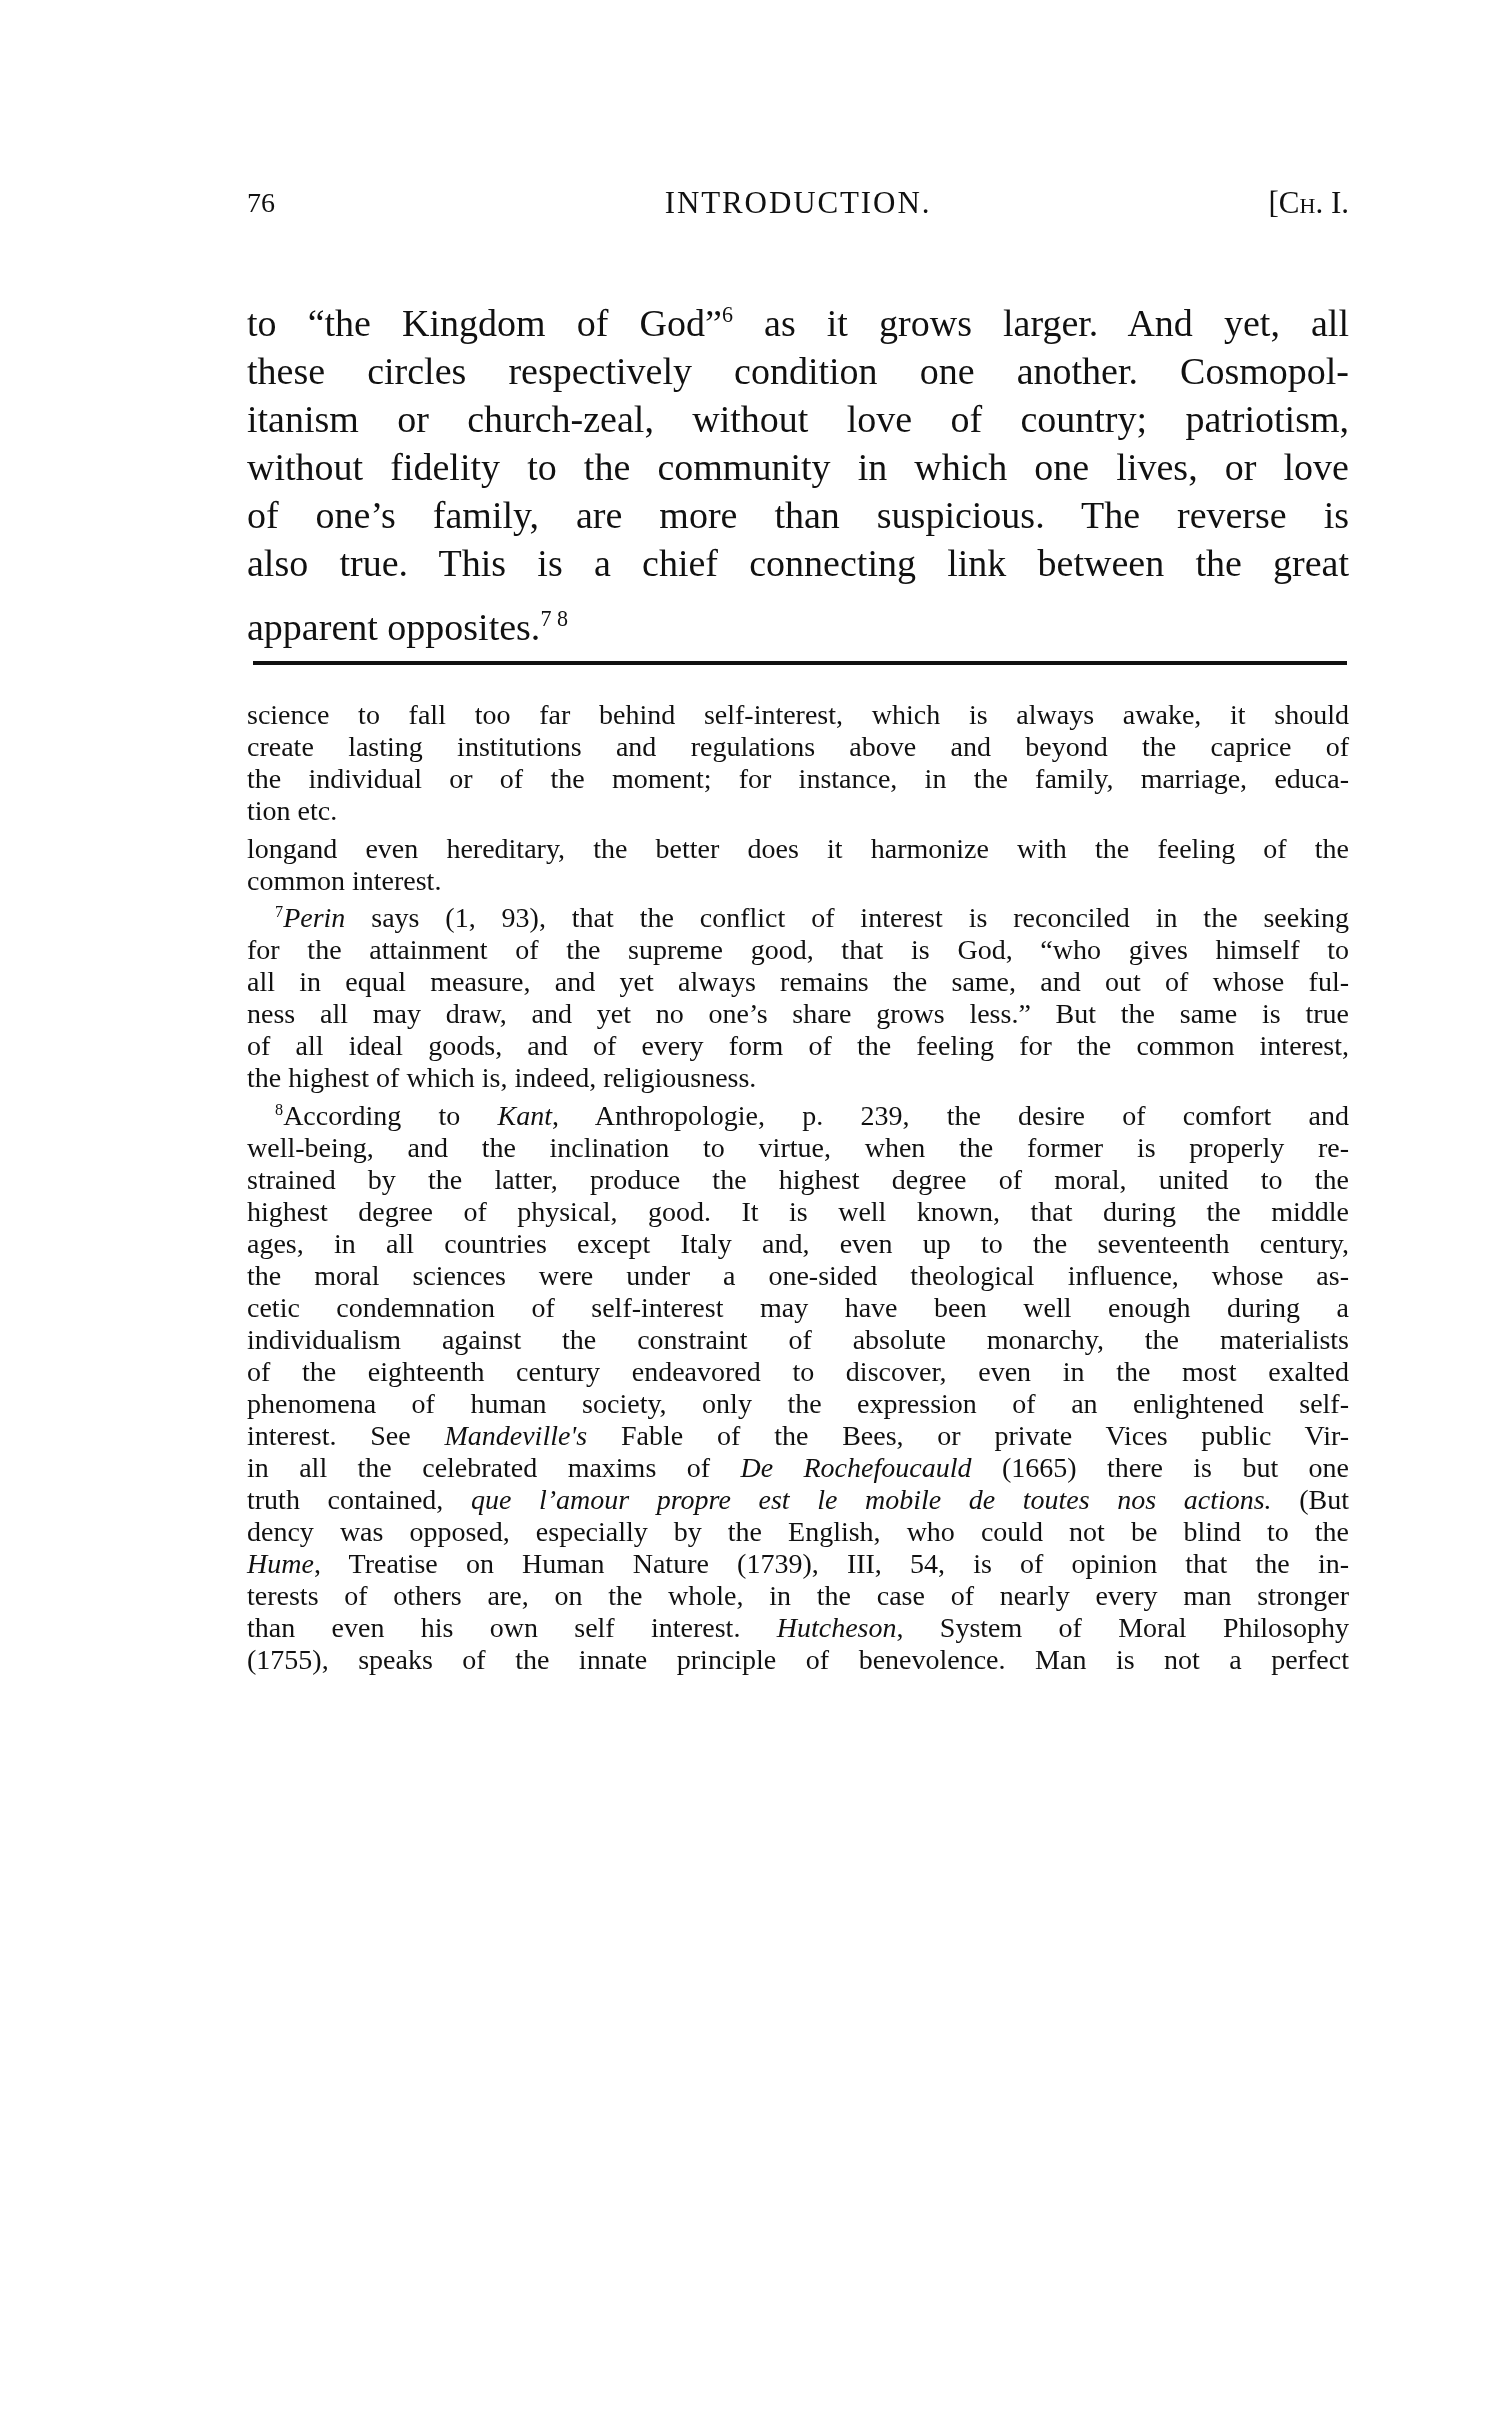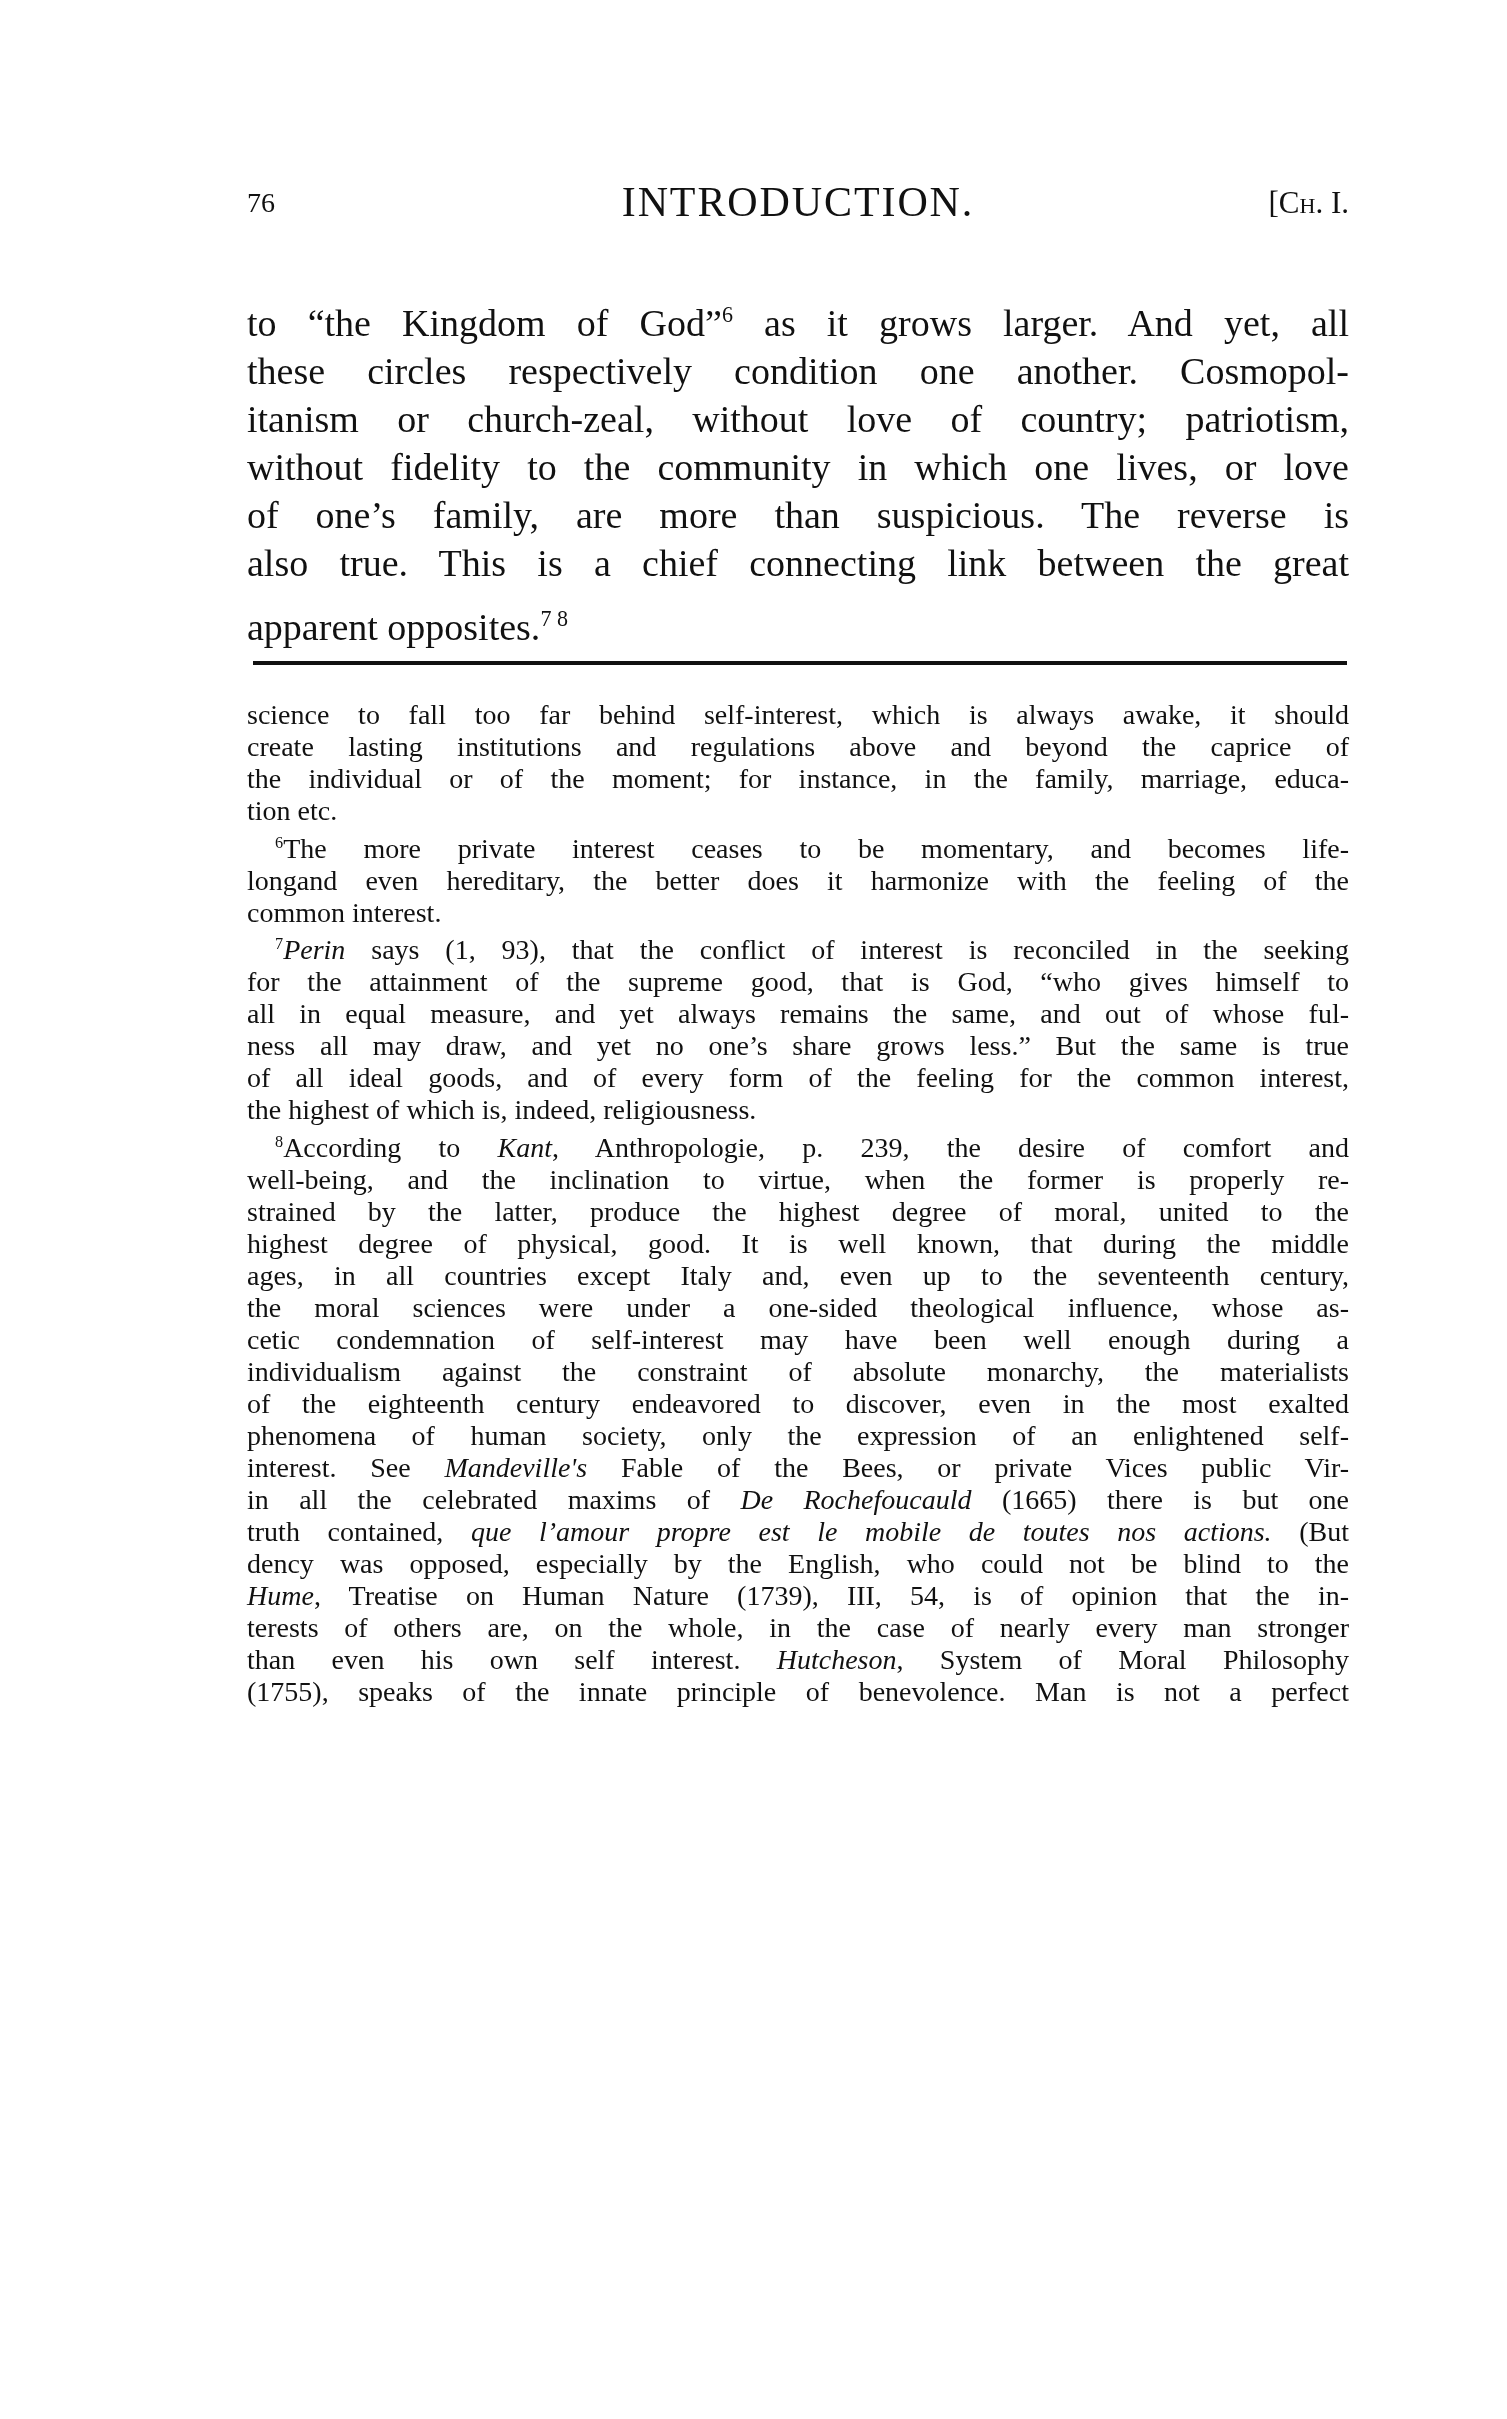--- a/index.html
+++ b/index.html
@@ -35,21 +35,21 @@
       left: 0;
       top: 0;
       font-size: 28px;
     }
     .running-head .title {
       position: absolute;
       left: 0;
       width: 100%;
       text-align: center;
       letter-spacing: 1.9px;
-      font-size: 42px;
+      font-size: 31px;
     }
     .running-head .chapter {
       position: absolute;
       right: 0;
       top: 0;
       font-size: 31px;
       text-align: center;
     }
     .running-head .chapter .sc {
       font-variant: small-caps;
@@ -139,21 +139,20 @@
 
     <div>
       <span class="fn-line">science to fall too far behind self-interest, which is always awake, it should</span>
       <span class="fn-line">create lasting institutions and regulations above and beyond the caprice of</span>
       <span class="fn-line">the individual or of the moment; for instance, in the family, marriage, educa-</span>
       <span class="fn-line last">tion etc.</span>
     </div>
     <span class="fn-gap"></span>
 
     <div>
-      <span class="fn-line indent"><sup>6</sup><span>The more private interest ceases to be momentary, and becomes life-</span></span>
       <span class="fn-line">longand even hereditary, the better does it harmonize with the feeling of the</span>
       <span class="fn-line last">common interest.</span>
     </div>
     <span class="fn-gap"></span>
 
     <div>
       <span class="fn-line indent"><sup>7</sup><i>Perin</i><span> says (1, 93), that the conflict of interest is reconciled in the seeking</span></span>
       <span class="fn-line">for the attainment of the supreme good, that is God, “who gives himself to</span>
       <span class="fn-line">all in equal measure, and yet always remains the same, and out of whose ful-</span>
       <span class="fn-line">ness all may draw, and yet no one’s share grows less.”  But the same is true</span>

